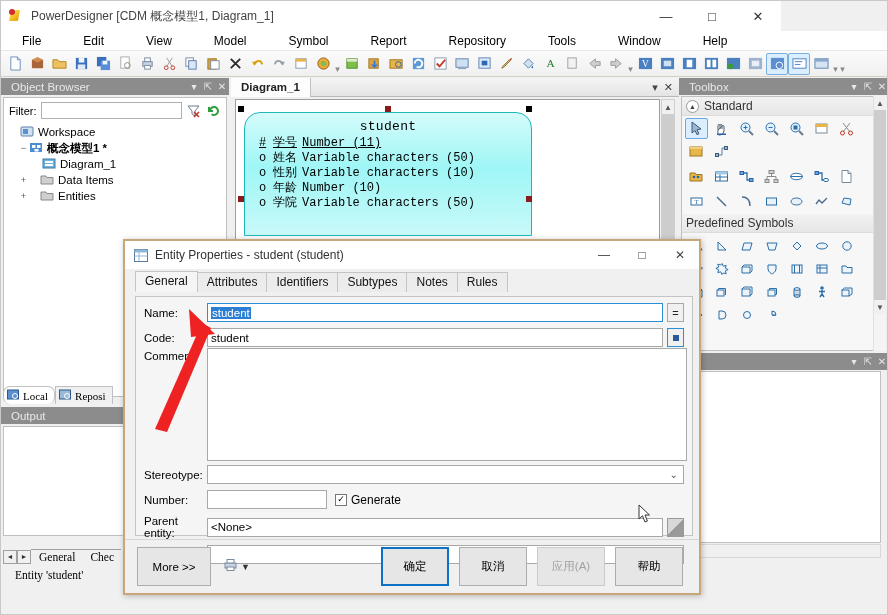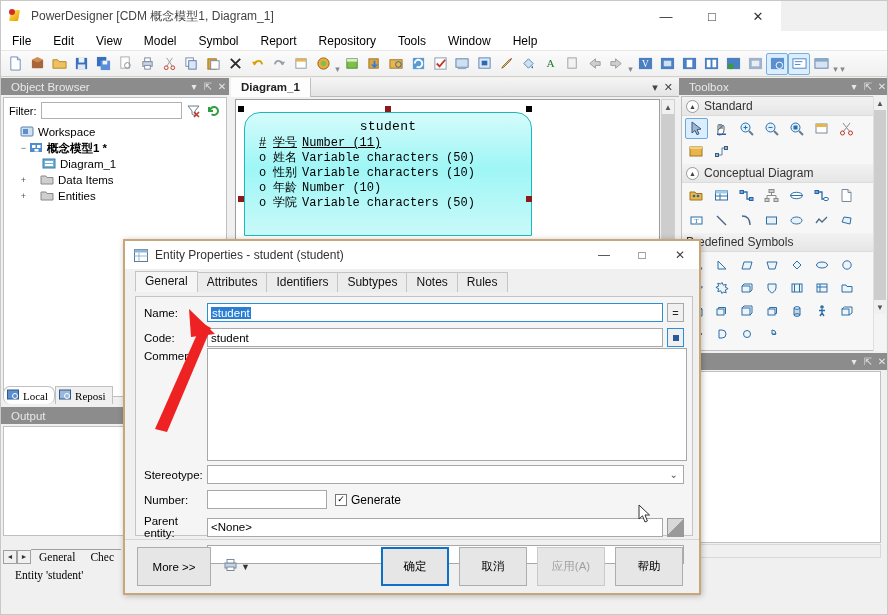--- a/index.html
+++ b/index.html
@@ -48,21 +48,21 @@
     color: #333; font-size: 13px;
   }
 
   
   .menubar {
     position: absolute; left: 0; top: 30px; width: 888px; height: 20px;
     background: #ffffff; display: flex; align-items: center;
     border-bottom: 1px solid #e8e8e8;
   }
   .menu-item {
-    padding: 2px 11px; font-size: 12px; color: #000; cursor: default; white-space: nowrap;
+    padding: 2px 21px; font-size: 12px; color: #000; cursor: default; white-space: nowrap;
   }
 
   
   .toolbar {
     position: absolute; left: 0; top: 50px; width: 888px; height: 26px;
     background: linear-gradient(#fbfbfb,#f0f0f0);
     border-bottom: 1px solid #d4d0c8;
     display: flex; align-items: center; padding-left: 3px;
   }
   .tb-btn {
@@ -874,24 +874,20 @@
           </div>
         <div class="tb-cell">
             <svg width="15" height="15" viewBox="0 0 15 15">
               <path d="M3 11h5V4h4" stroke="#5a7a9a" fill="none"></path>
               <rect x="1.5" y="9.5" width="3" height="3" fill="#9fb6d0" stroke="#3a5a80"></rect>
               <rect x="10.5" y="2.5" width="3" height="3" fill="#9fb6d0" stroke="#3a5a80"></rect>
             </svg>
           </div>
       </div>
 
-      <div class="tb-group">
-        <span class="tb-chev">▲</span>
-        <span>Conceptual Diagram</span>
-      </div>
       <div class="tb-row">
         <div class="tb-cell">
             <svg width="15" height="15" viewBox="0 0 15 15">
               <path d="M1 4h5l1 1.5h6V12H1z" fill="#e8b54a" stroke="#a0761f"></path>
               <circle cx="5" cy="8" r="1.3" fill="#2b5fa8"></circle>
               <circle cx="9" cy="8" r="1.3" fill="#2b5fa8"></circle>
             </svg>
           </div>
         <div class="tb-cell">
             <svg width="15" height="15" viewBox="0 0 15 15">

